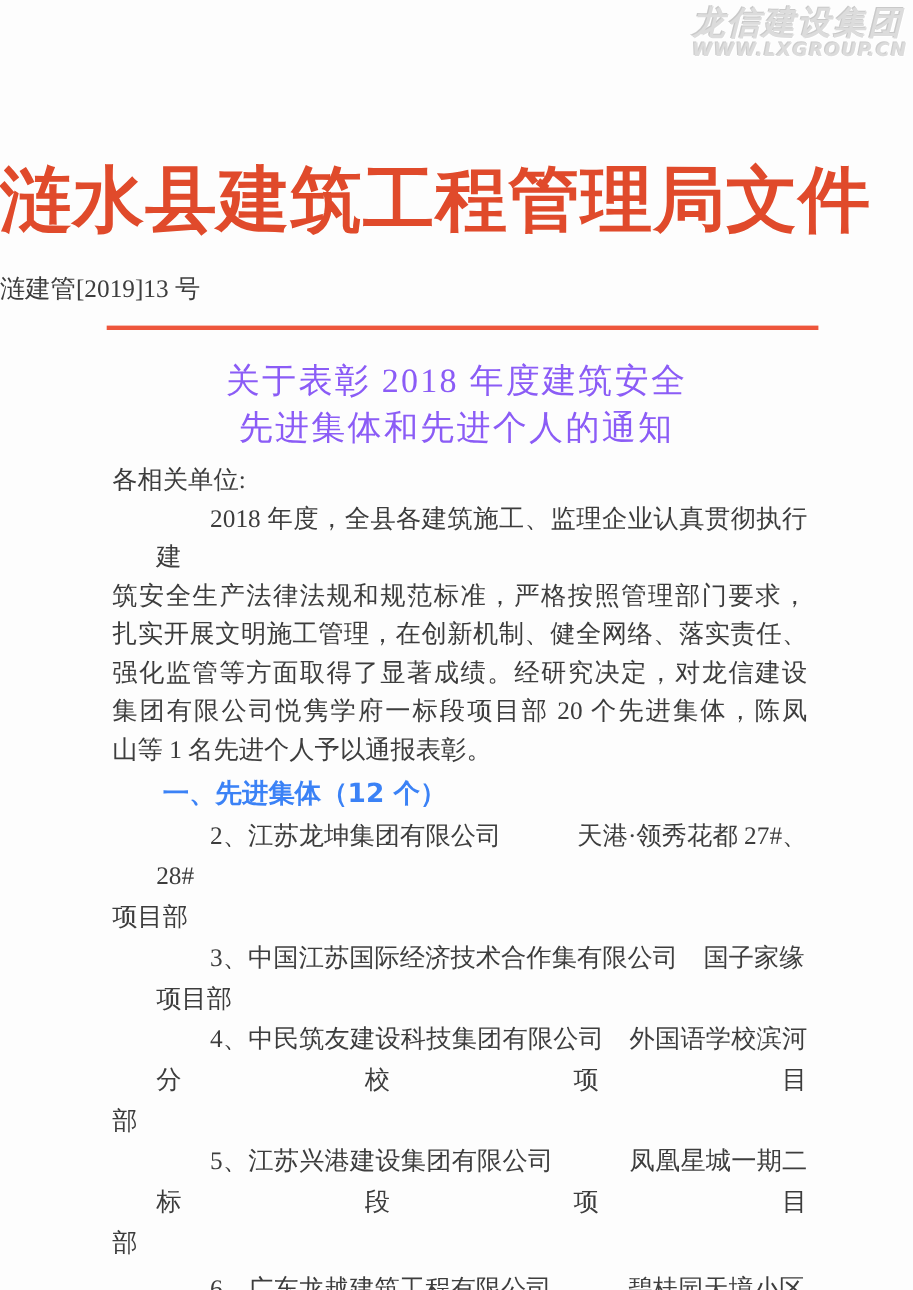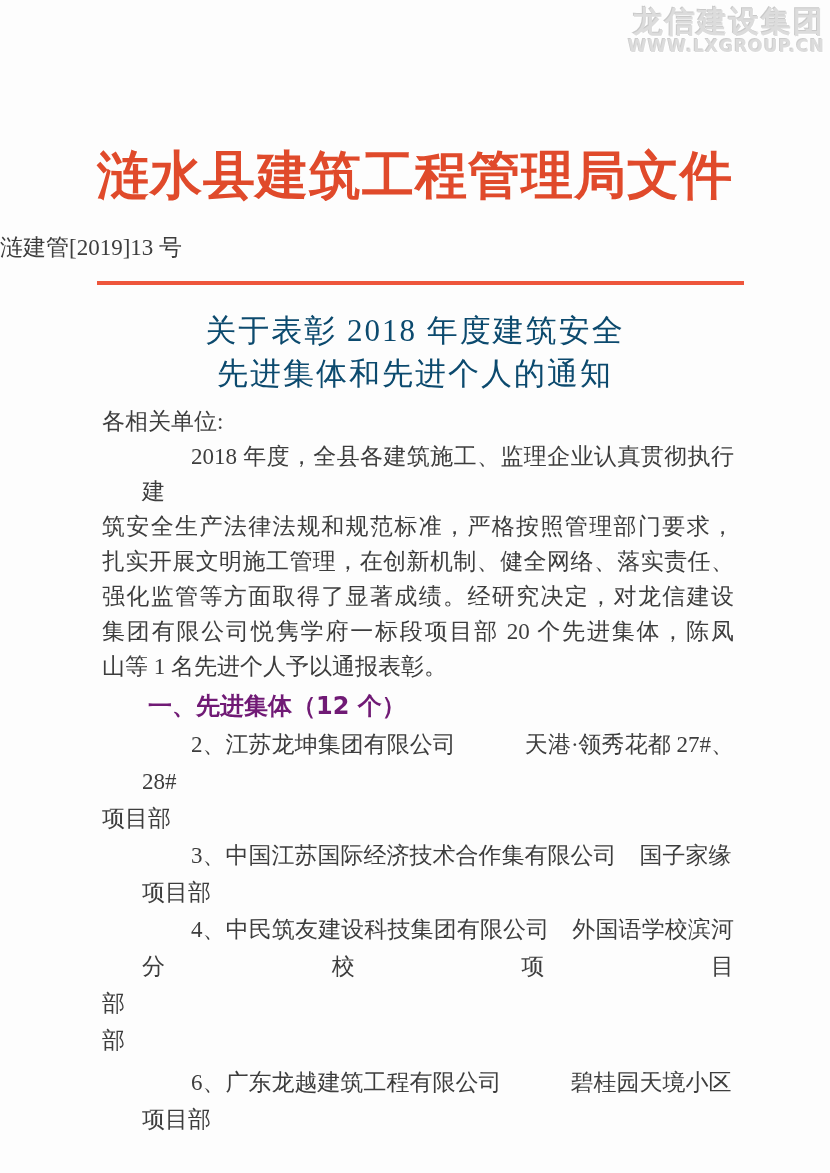--- a/index.html
+++ b/index.html
@@ -7,72 +7,71 @@
     position:relative;
     width:830px; height:1173px;
     margin:0 auto;
     background:var(--paper,#fdfdfd);
     overflow:hidden;
     font-family:"Liberation Serif","DejaVu Serif",serif;
     color:var(--ink,#3d3d3d);
     box-sizing:border-box;
   }
   
-  .watermark { position:absolute; top:6px; right:5px; text-align:right; line-height:1.05; }
+  .watermark { position:absolute; top:6px; right:5px; text-align:left; line-height:1.05;font-style:italic; }
   .wm-company {
     font-family:"DejaVu Sans","Liberation Sans",sans-serif;
     font-weight:bold; font-size:30px; letter-spacing:2px;
     color:var(--watermark-gray,#dcdcdc);
     text-shadow:-1px -1px 0 #c9c9c9, 1px 1px 1px #ffffff;
   }
   .wm-site {
     font-family:"DejaVu Sans","Liberation Sans",sans-serif;
     font-weight:bold; font-size:17px; letter-spacing:1px;
     color:var(--watermark-gray,#dcdcdc);
     text-shadow:-1px -1px 0 #cccccc, 1px 1px 1px #ffffff;
   }
   
   .red-header {
     padding-top:146px;
-    text-align:center;
-    font-size:52px; font-weight:bold; letter-spacing:1px;
+    font-size:65px; font-weight:bold; letter-spacing:1px;
     line-height:1.15;
     color:var(--header-red,#e04a2b);
   }
   .doc-number {
     margin-top:26px;
     text-align:left;
     font-size:23px;
     color:var(--ink,#3d3d3d);
   }
   .red-line {
     margin:18px 86px 0 97px;
     height:4px;
     background:var(--divider-red,#ee563c);
   }
   .doc-title {
     margin-top:24px;
     text-align:center;
     font-size:31px; line-height:43px; letter-spacing:2px;
-    color:#0c4a6e;
+    color:#8b5cf6;
   }
   .content { margin:10px 96px 0 102px; font-size:23px; }
   .salutation { line-height:34px; }
   .para .line { line-height:35px; }
   .list .line { line-height:37px; }
   .indent { text-indent:49px;margin-left:40px; }
   .fill { text-align:justify; text-align-last:justify; text-justify:inter-character; }
   .gap { margin-top:5px; }
   .section-heading {
     font-family:"DejaVu Sans","Liberation Sans",sans-serif;
     font-weight:bold;
     font-size:24px; line-height:40px;
     margin-top:2px;
     text-indent:46px;
-    color:#701a75;
+    color:#3b82f6;
   }
 </style>
 </head>
 <body>
 
 <div class="page">
 
   <div class="watermark">
     <div class="wm-company">龙信建设集团</div>
     <div class="wm-site">WWW.LXGROUP.CN</div>
@@ -102,18 +101,19 @@
       </div>
 
     <div class="section-heading">一、先进集体（12 个）</div>
 
     <div class="list">
         <div class="line indent fill">2、江苏龙坤集团有限公司　　　天港·领秀花都 27#、28#</div>
         <div class="line">项目部</div>
         <div class="line indent">3、中国江苏国际经济技术合作集有限公司　国子家缘项目部</div>
         <div class="line indent fill">4、中民筑友建设科技集团有限公司　外国语学校滨河分校项目</div>
         <div class="line">部</div>
+        <div class="line indent fill">5、江苏兴港建设集团有限公司　　　凤凰星城一期二标段项目</div>
         <div class="line">部</div>
         <div class="line indent gap">6、广东龙越建筑工程有限公司　　　碧桂园天境小区项目部</div>
       </div>
   </div>
 
 </div>
 
 </body></html>

